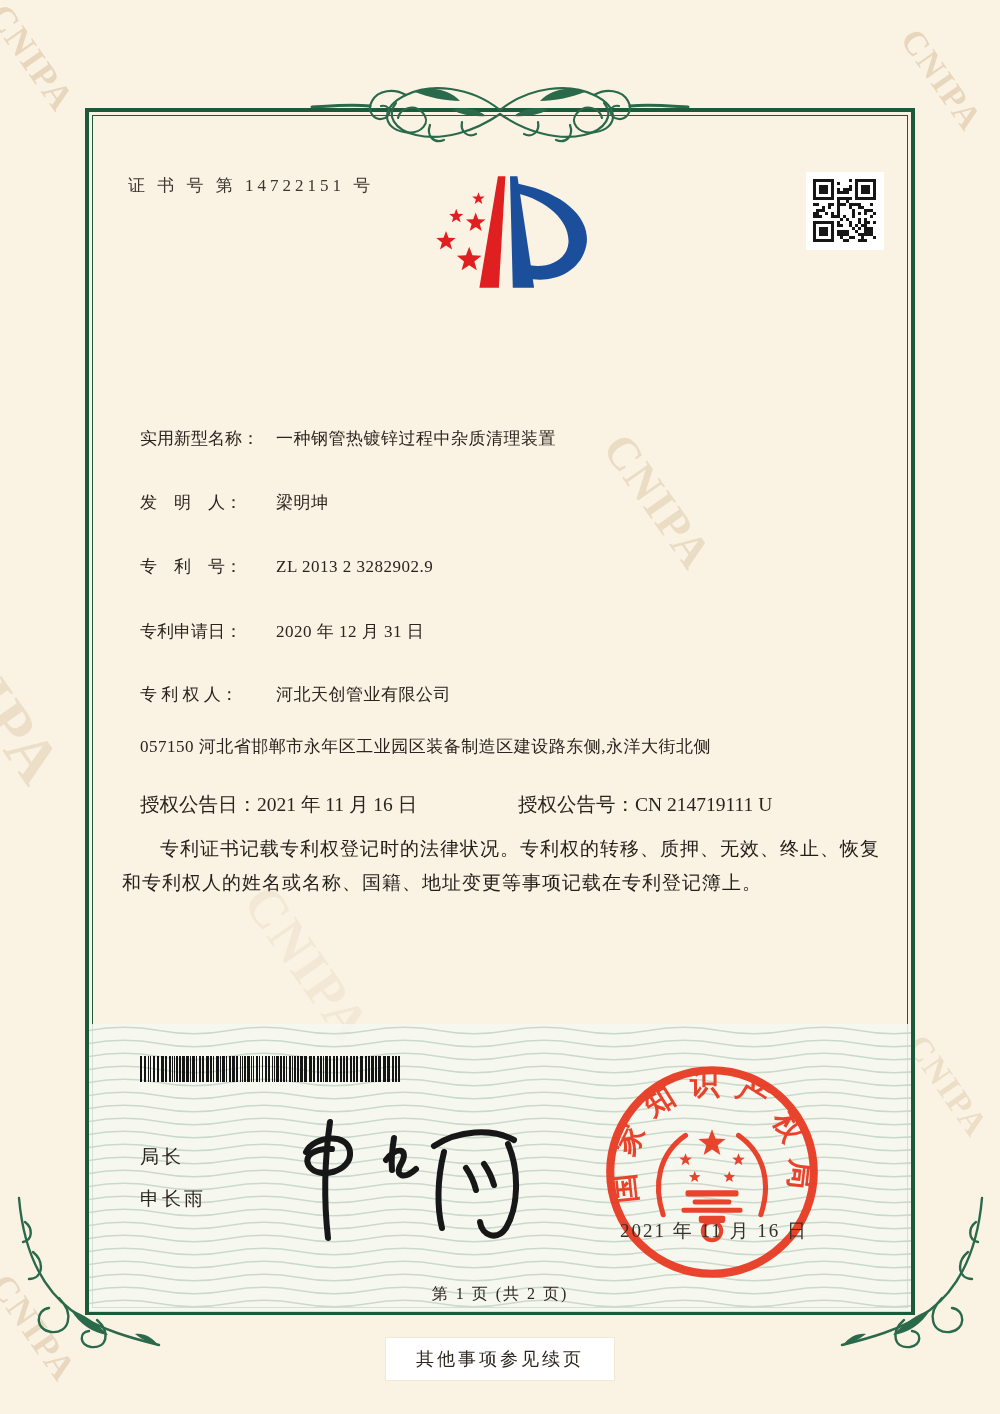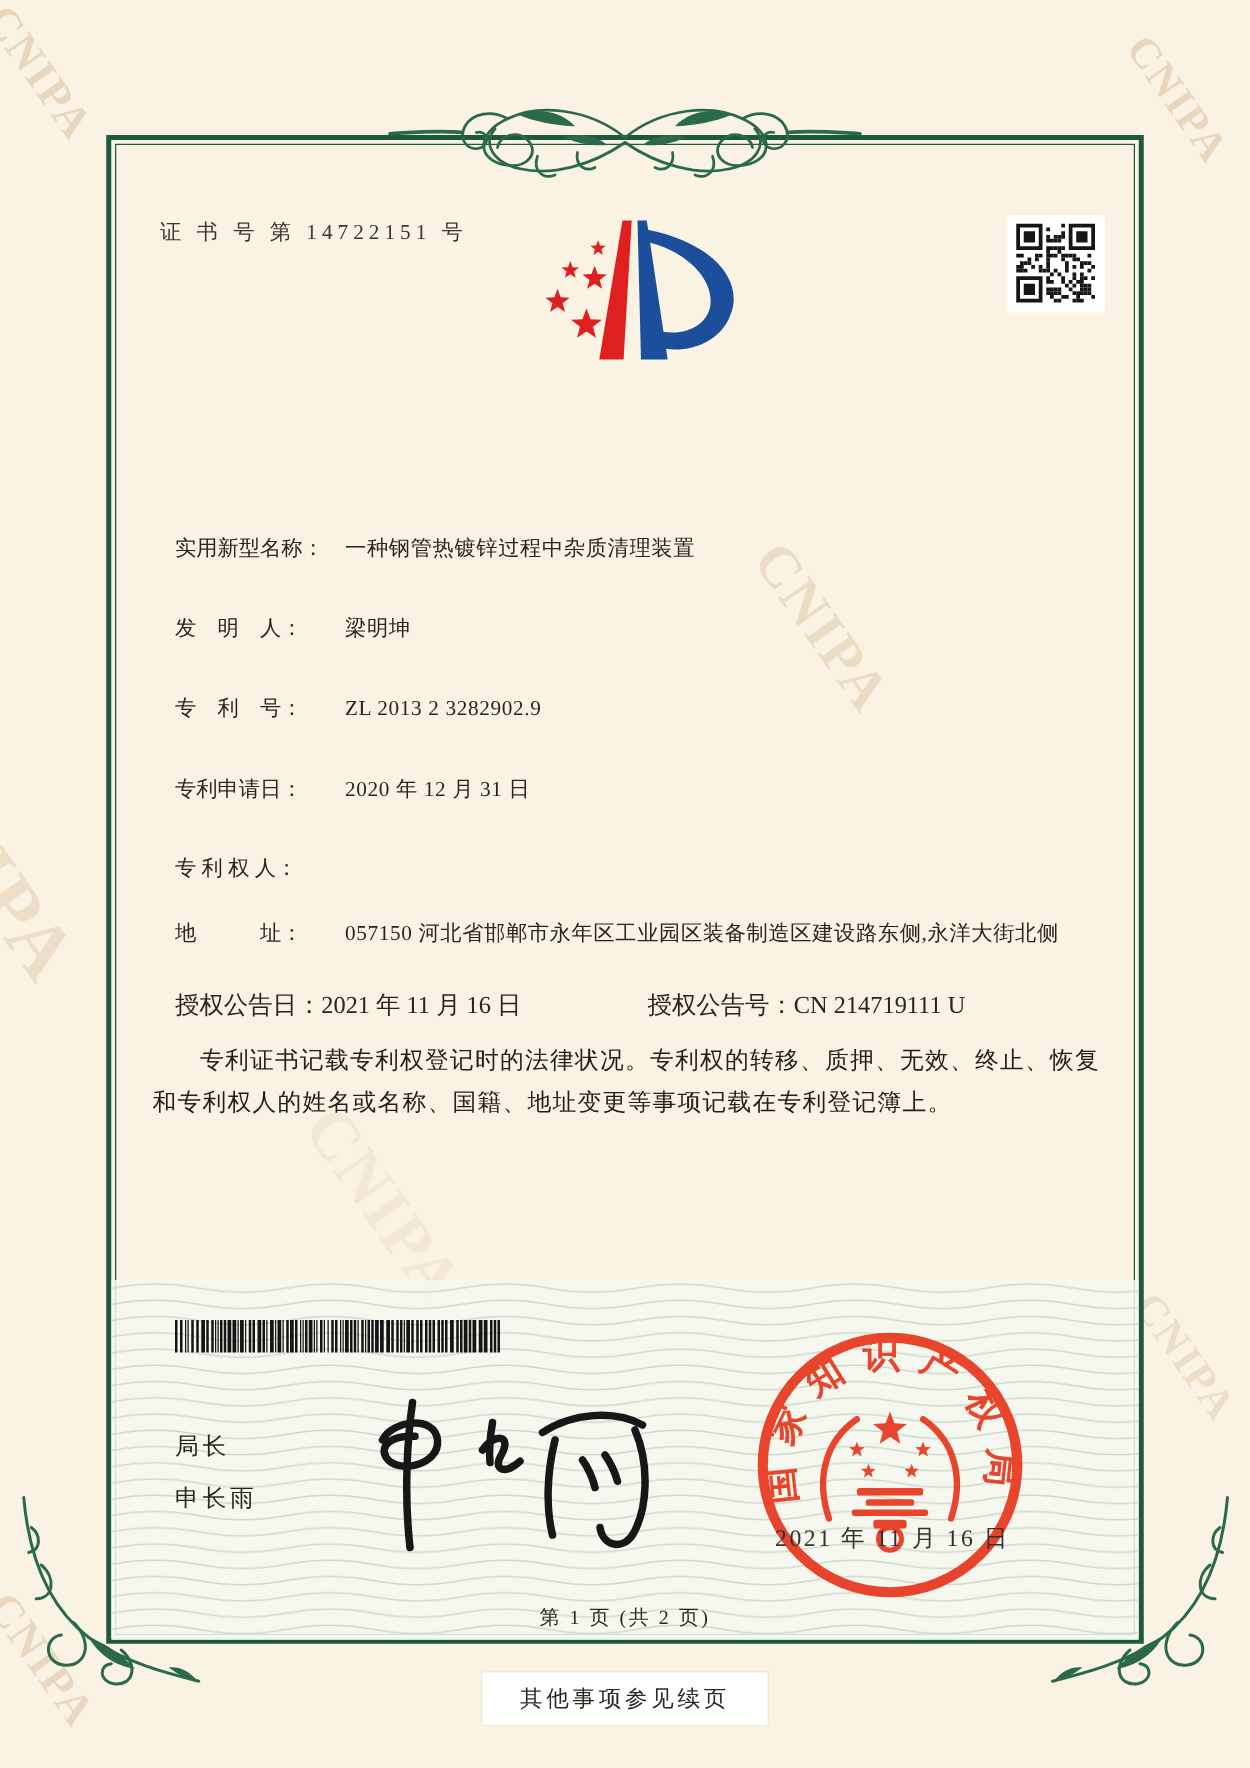--- a/index.html
+++ b/index.html
@@ -302,23 +302,23 @@
     <div class="row row-2">
       <span class="lbl">专　利　号：</span>
       <span class="val">ZL 2013 2 3282902.9</span>
     </div>
     <div class="row row-3">
       <span class="lbl">专利申请日：</span>
       <span class="val">2020 年 12 月 31 日</span>
     </div>
     <div class="row row-4">
       <span class="lbl">专 利 权 人：</span>
+      <span class="val">河北天创管业有限公司</span>
     </div>
     <div class="row row-5">
-      <span class="lbl">地　　　址：</span>
       <span class="val">057150 河北省邯郸市永年区工业园区装备制造区建设路东侧,永洋大街北侧</span>
     </div>
     <div class="grant-row">
       <span class="grant-g1"><span>授权公告日：</span><span>2021 年 11 月 16 日</span></span>
       <span class="grant-g2"><span>授权公告号：</span><span>CN 214719111 U</span></span>
     </div>
   </div>
 
   <div class="paras">
     <p>专利证书记载专利权登记时的法律状况。专利权的转移、质押、无效、终止、恢复和专利权人的姓名或名称、国籍、地址变更等事项记载在专利登记簿上。</p>

